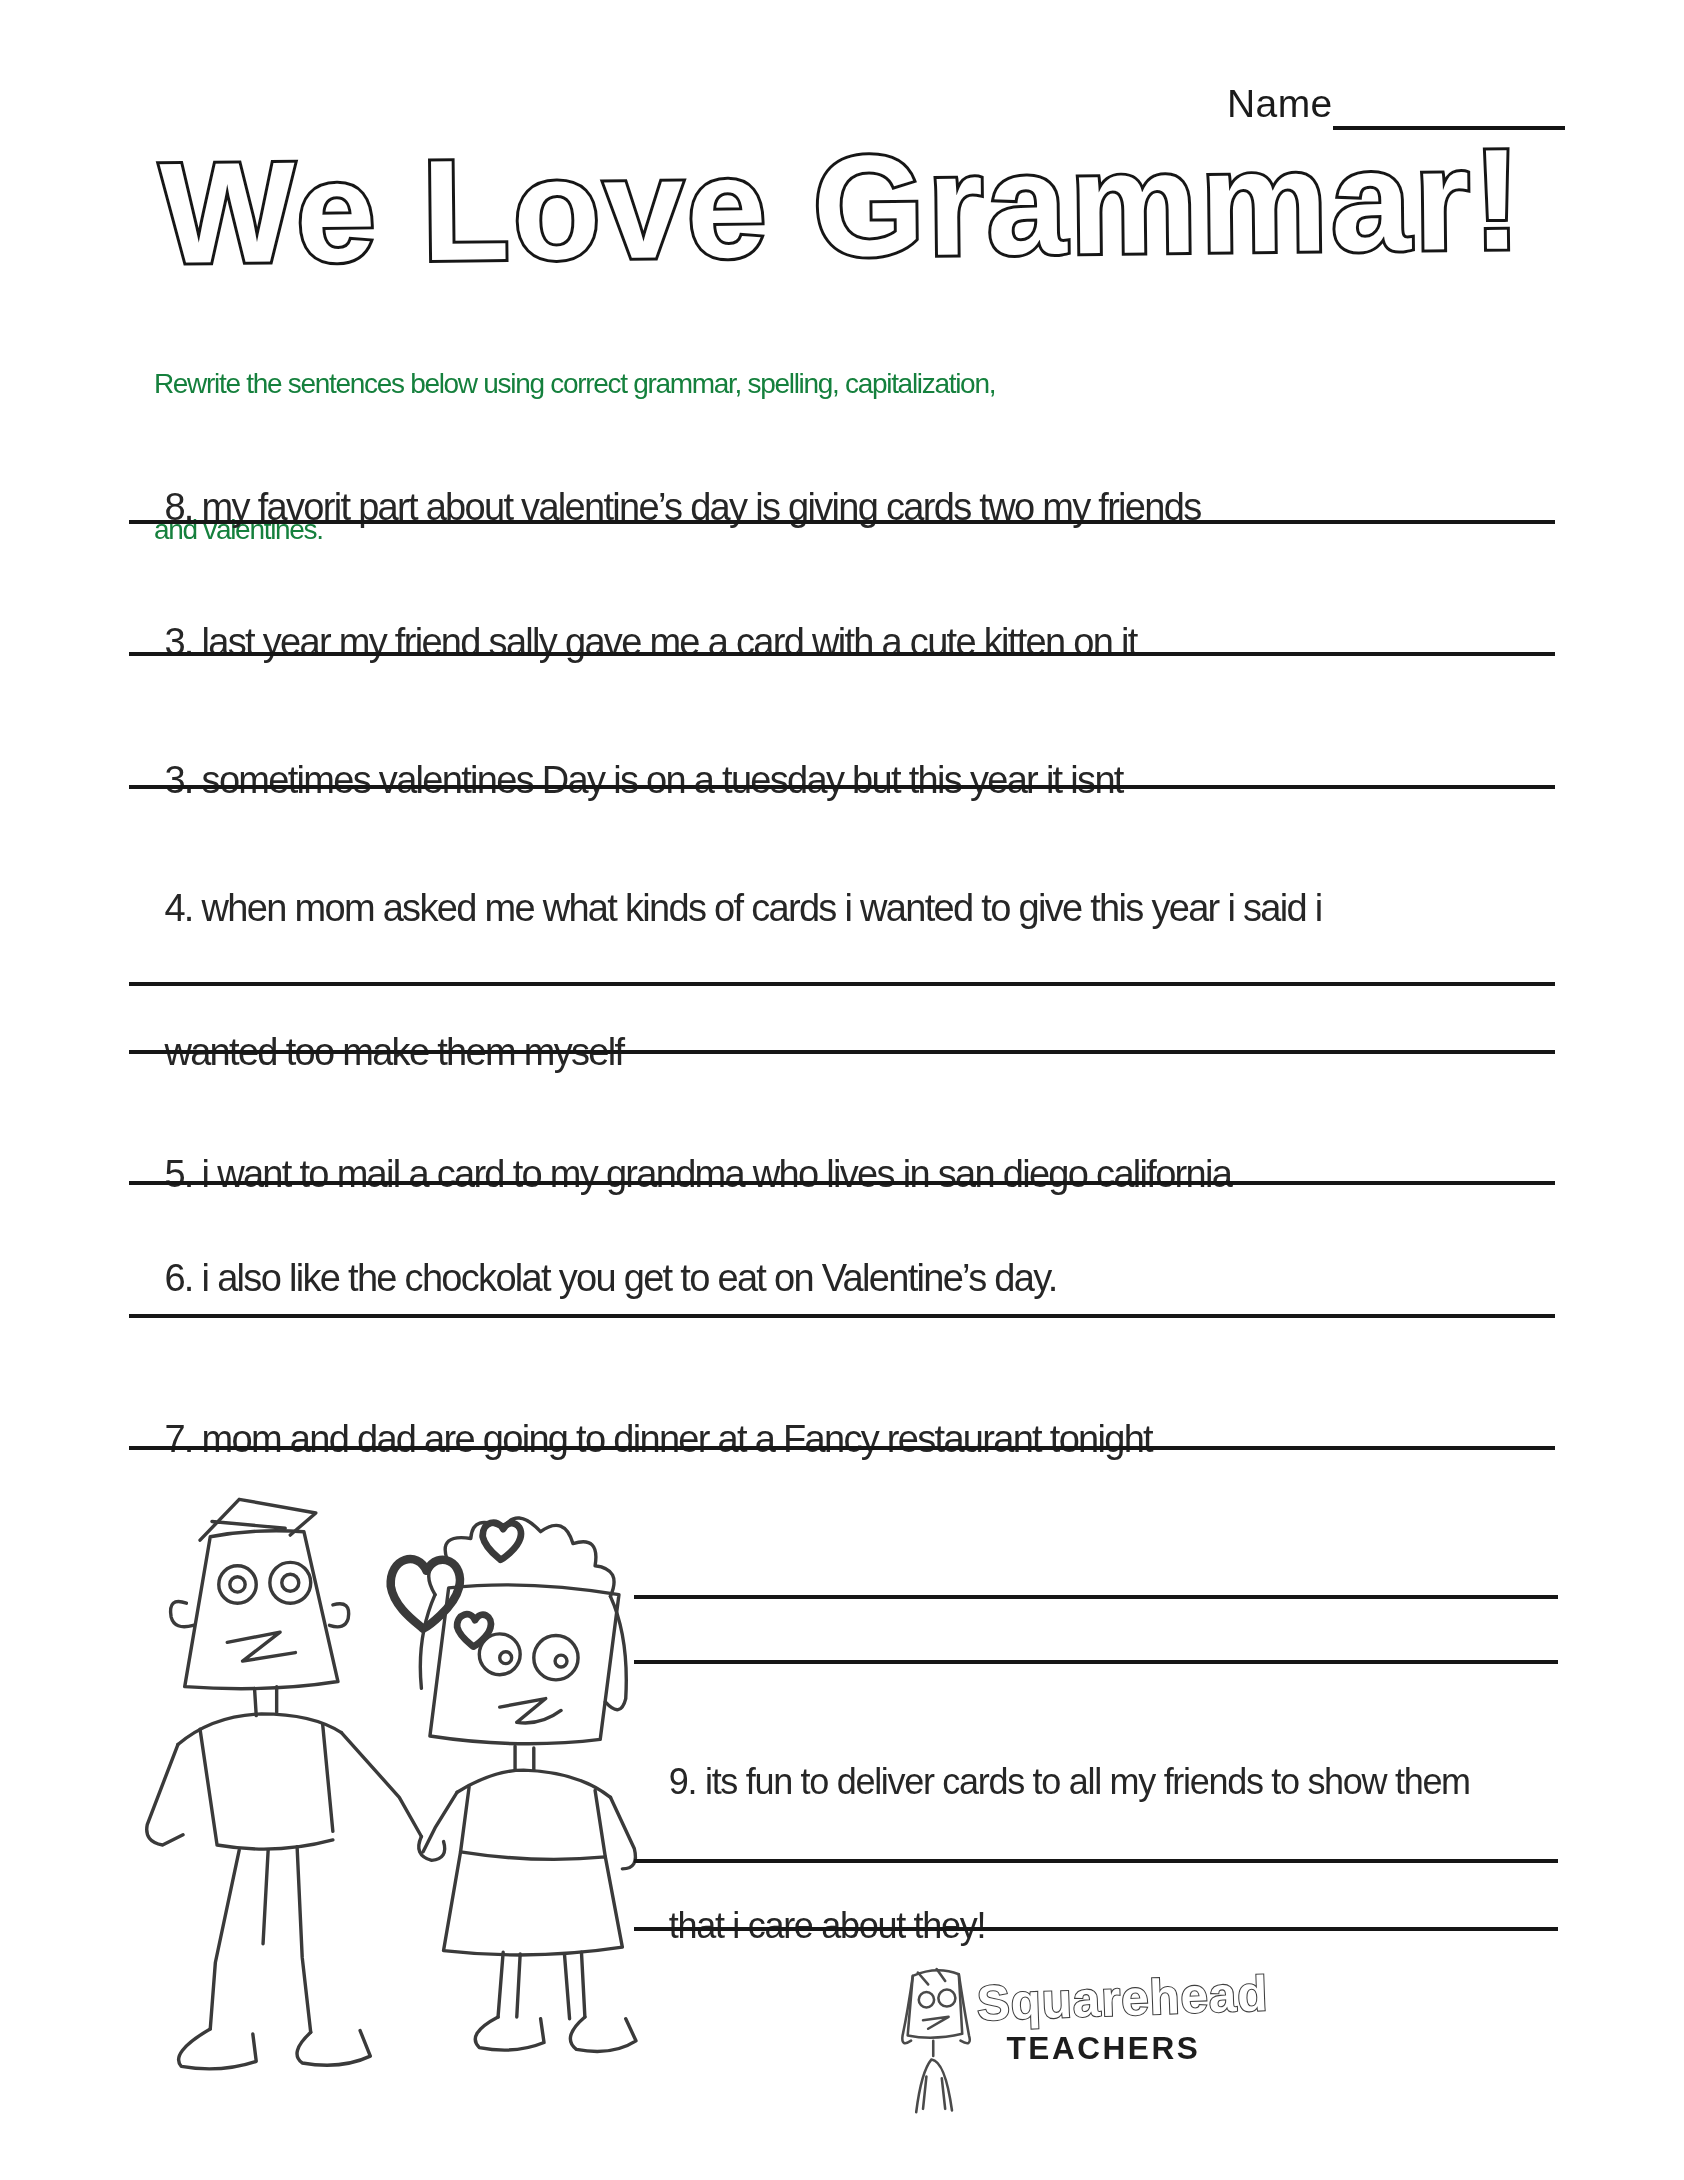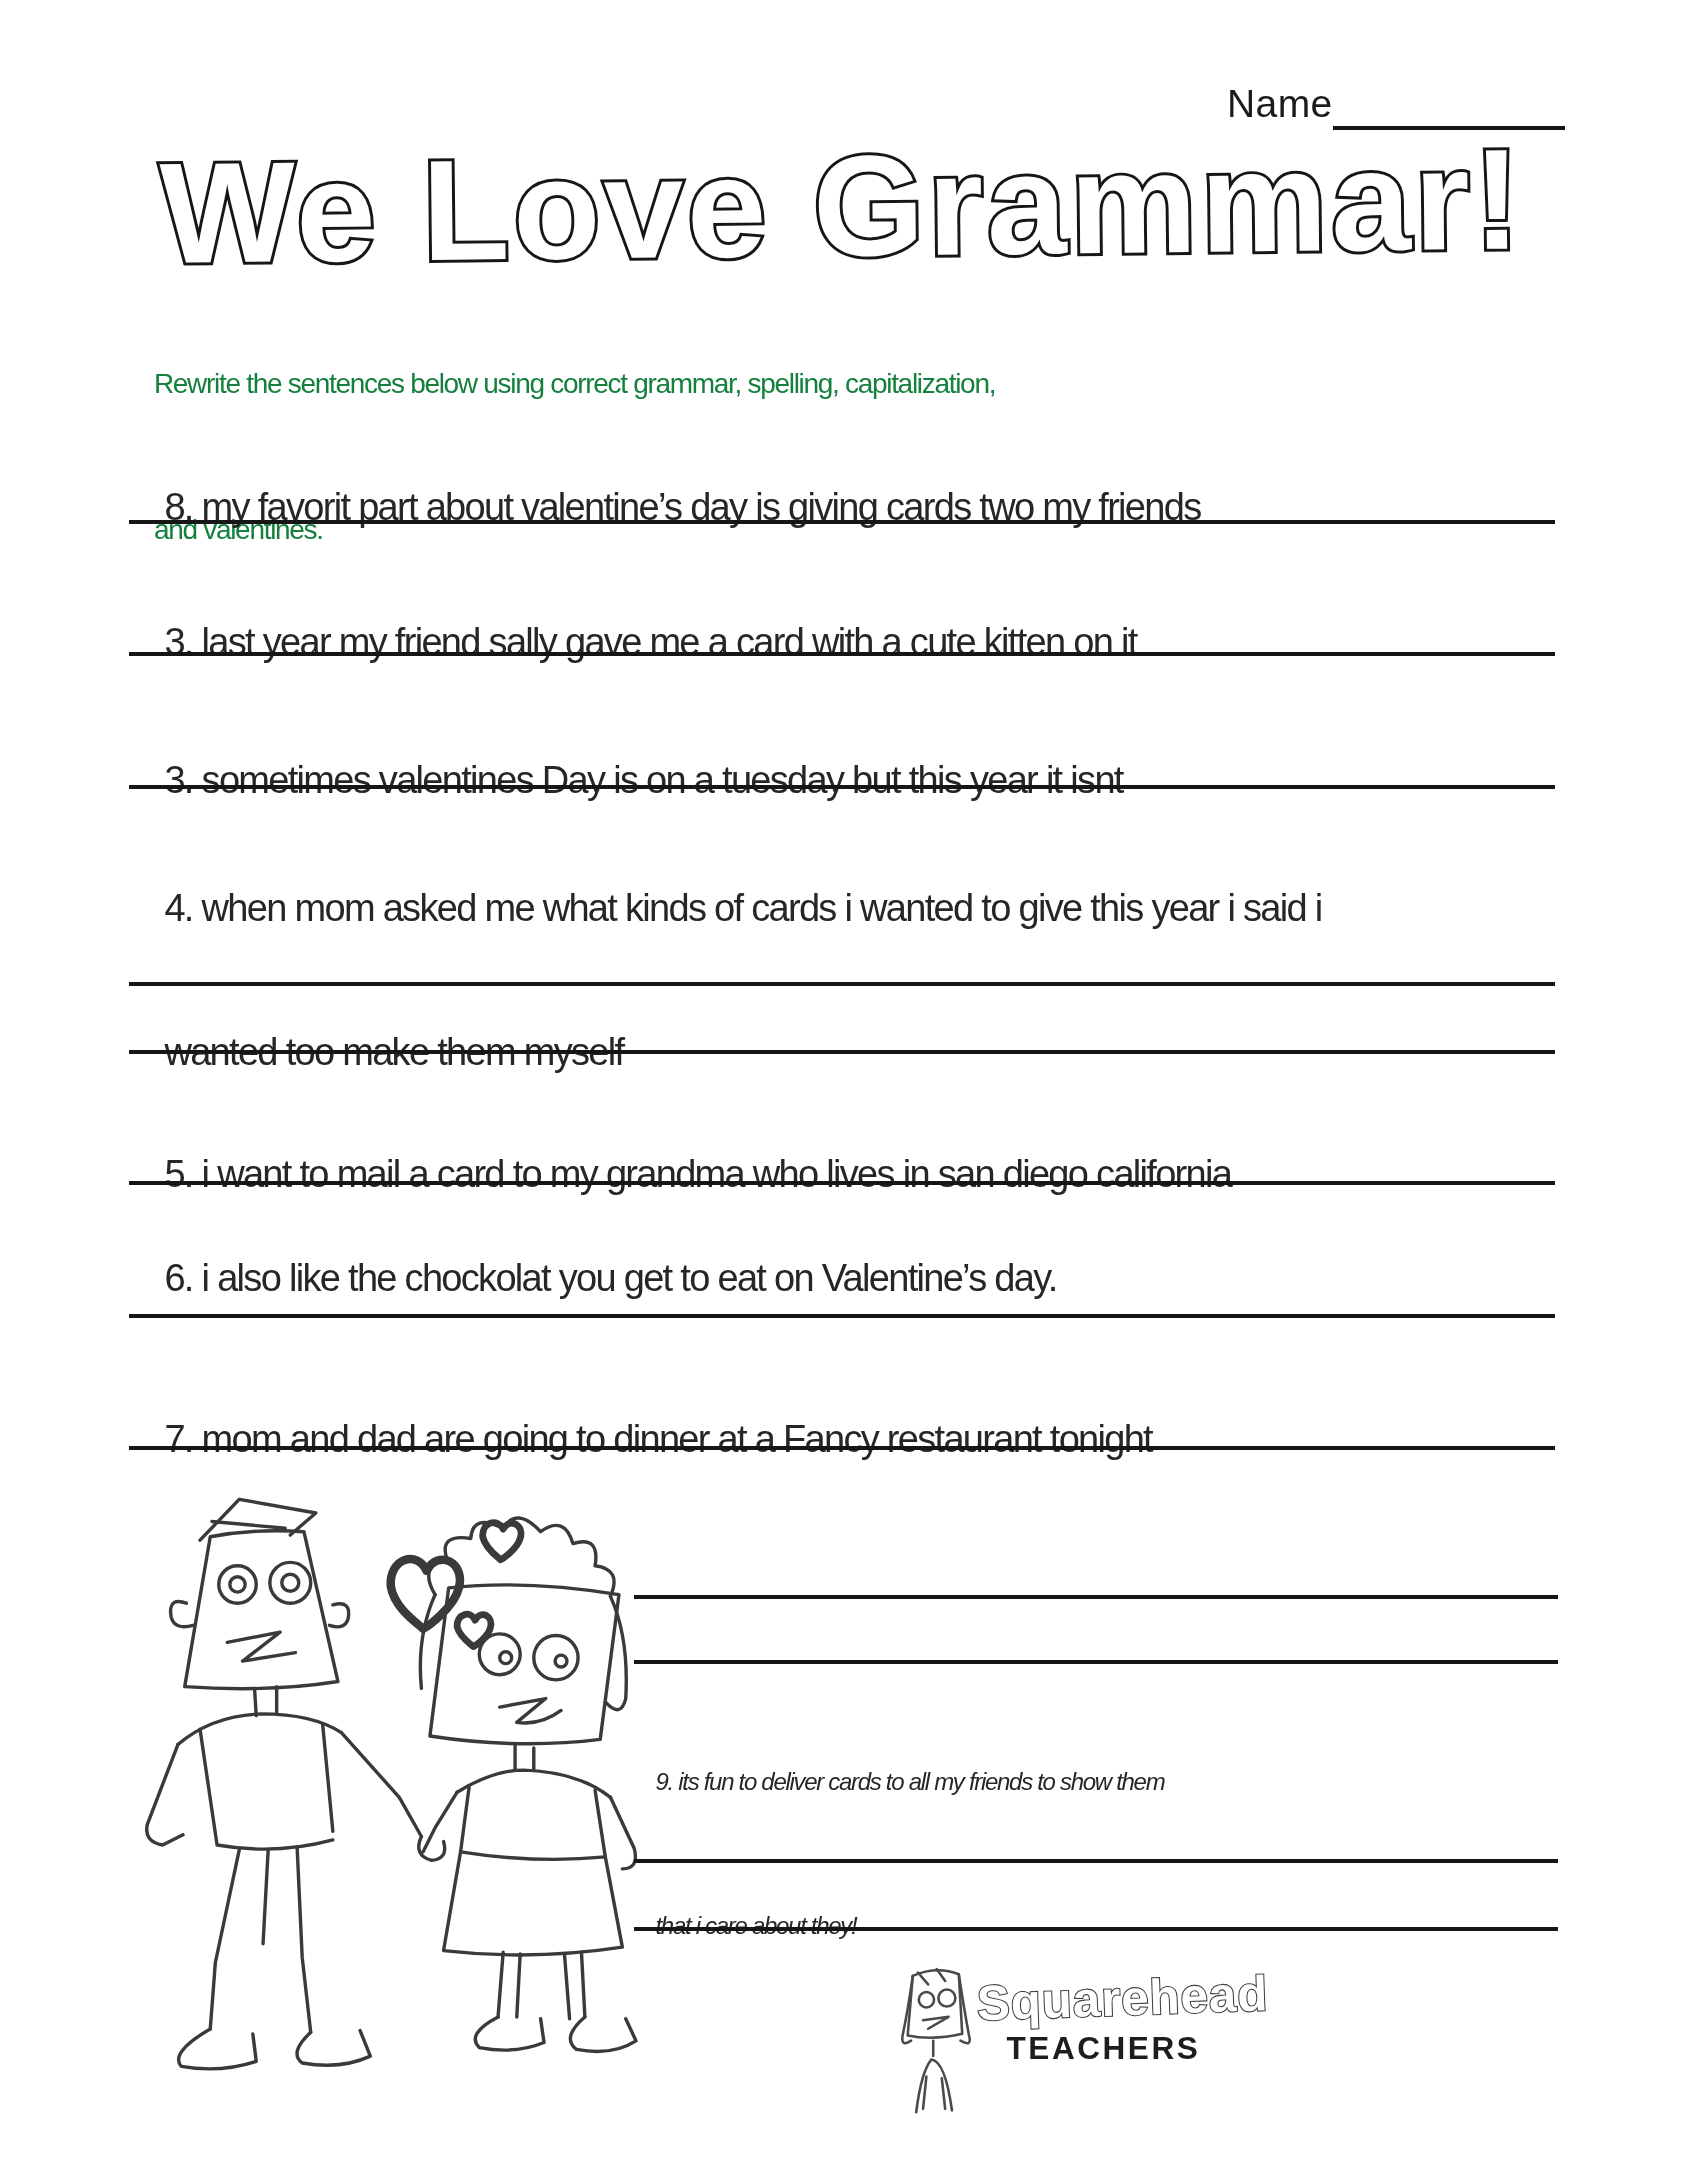--- a/index.html
+++ b/index.html
@@ -19,21 +19,21 @@
     position:absolute; top:274px; left:128px; width:1499px;
     font-weight:normal; font-size:28px; letter-spacing:-1.3px; line-height:73px;
     color:#15803d; white-space:pre;
   }
   
   .q {
     position:absolute; left:129px; font-size:38px; letter-spacing:-1.7px;
     line-height:72px; color:#262626; white-space:pre; font-weight:400;
   }
   .q.right-col { left:634px; }
-  .q.q-small { font-size:24px; letter-spacing:-1.3px;font-style:italic; }
+  .q.q-small { font-size:36px; letter-spacing:-1.3px; }
   
   .blank { position:absolute; border-top:4.3px solid #161616; height:0; }
   .blank.full { left:129px; width:1426px; }
   .blank.right { left:634px; width:924px; }
   
   .illustration { position:absolute; left:118px; top:1484px; }
   .logo { position:absolute; left:877px; top:1952px; }
 </style>
 </head>
 <body>

